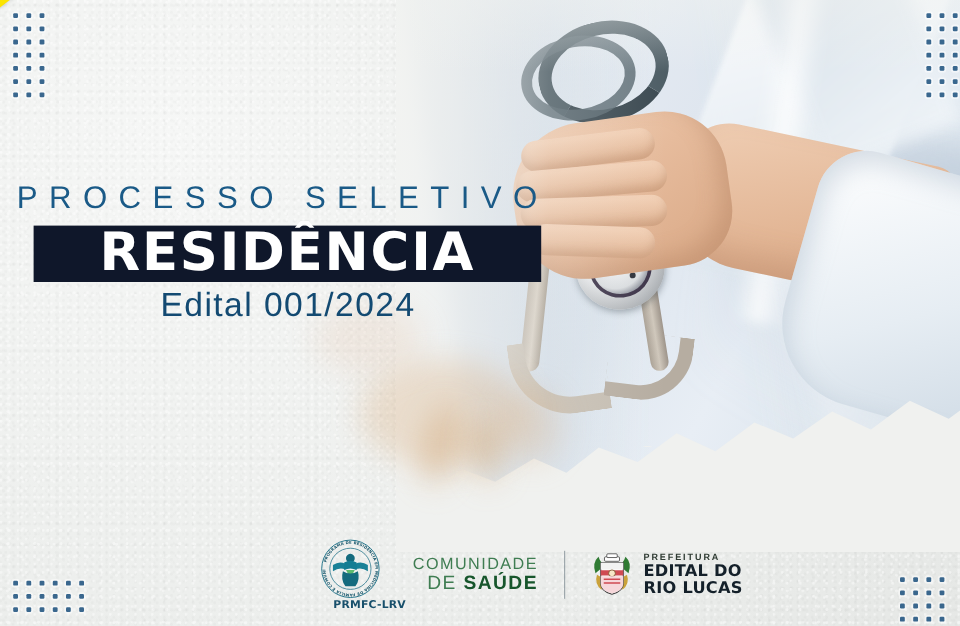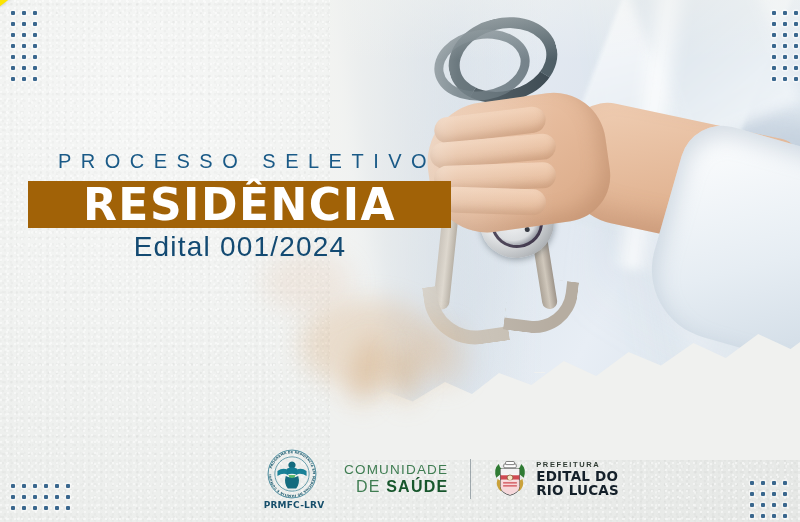--- a/index.html
+++ b/index.html
@@ -217,29 +217,29 @@
   .ribbon-text{
     font-size:25px;font-weight:bold;letter-spacing:.4px;
     color:#16504C;white-space:nowrap;
     font-family:"DejaVu Sans", sans-serif;
   }
 
   
   .headline{position:absolute;left:0;top:150px;width:480px;}
   .kicker{
     color:#1a5a87;
-    font-size:20px;font-weight:400;letter-spacing:9.5px;
-    text-align:center;margin-left:14px;
+    font-size:26px;font-weight:400;letter-spacing:9.5px;
+    margin-left:14px;
     line-height:1.1;
   }
   .bar{
     display:flex;align-items:center;justify-content:center;
     margin-left:47px;width:423px;
   }
-  .bar-light{background:#a16207;height:47px;margin-top:9px;margin-left:28px;}
+  .bar-light{background:#0f172a;height:47px;margin-top:9px;margin-left:28px;}
   .bar-dark{background:#10496E;height:50px;margin-top:6px;}
   .bar span{
     color:#fff;font-weight:bold;
     font-family:"DejaVu Sans", sans-serif;
     line-height:1;
   }
   .bar-light span{font-size:44px;letter-spacing:1.5px;}
   .bar-dark span{font-size:44px;letter-spacing:1.5px;}
 
   .sub1{
@@ -256,21 +256,21 @@
   
   .footer{
     position:absolute;left:258px;top:448px;
     display:flex;align-items:center;gap:12px;
   }
   .logo-prmfc{position:relative;width:72px;height:62px;}
   .prmfc-ring{
     position:absolute;left:6px;top:0;width:56px;height:52px;
   }
   .prmfc-label{
-    position:absolute;left:0;bottom:0;width:72px;text-align:center;
+    position:absolute;left:14px;bottom:0;width:72px;text-align:center;
     font-size:9px;font-weight:bold;color:#174F6B;letter-spacing:.2px;
     font-family:"DejaVu Sans", sans-serif;
   }
   .secretaria{line-height:1.12;text-align:right;padding:0 10px 0 2px;}
   .sec-l1{font-size:13.5px;color:#3f7d52;letter-spacing:1.2px;}
   .sec-l2{font-size:16px;color:#3f7d52;letter-spacing:1.2px;}
   .sec-l2 b{color:#17562c;font-weight:bold;}
   .divider{width:1px;height:40px;background:#7d8a92;opacity:.7;}
   .pref{display:flex;align-items:center;gap:7px;padding-left:8px;}
   .pref-crest{width:38px;height:40px;position:relative;}

